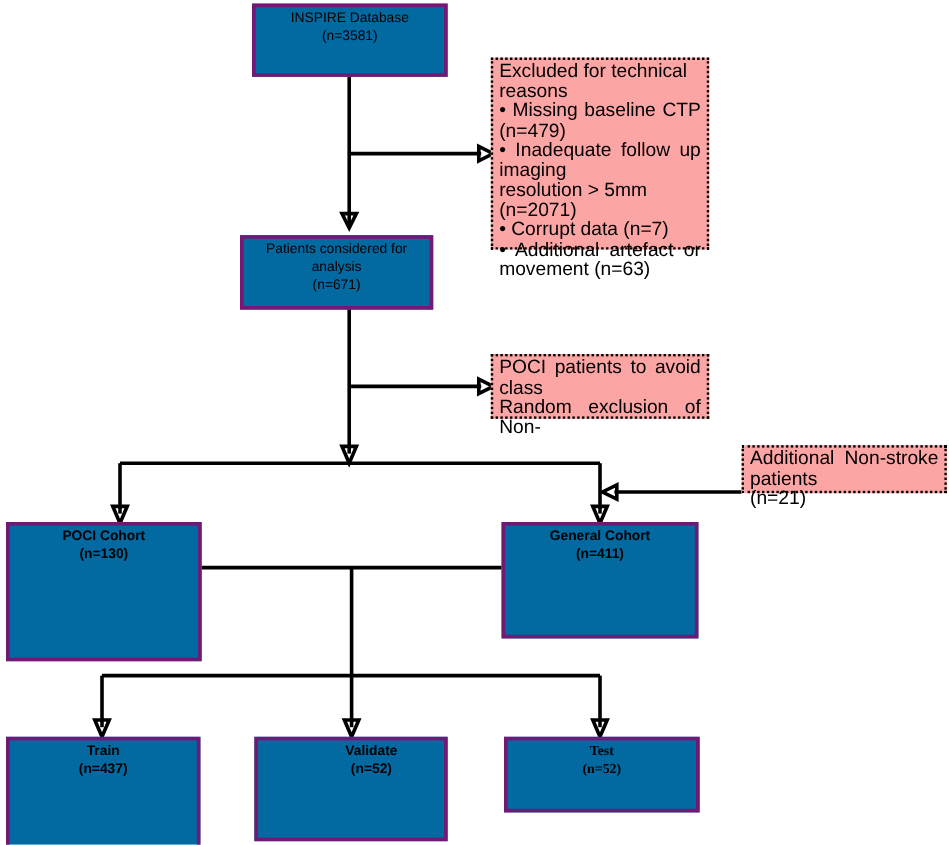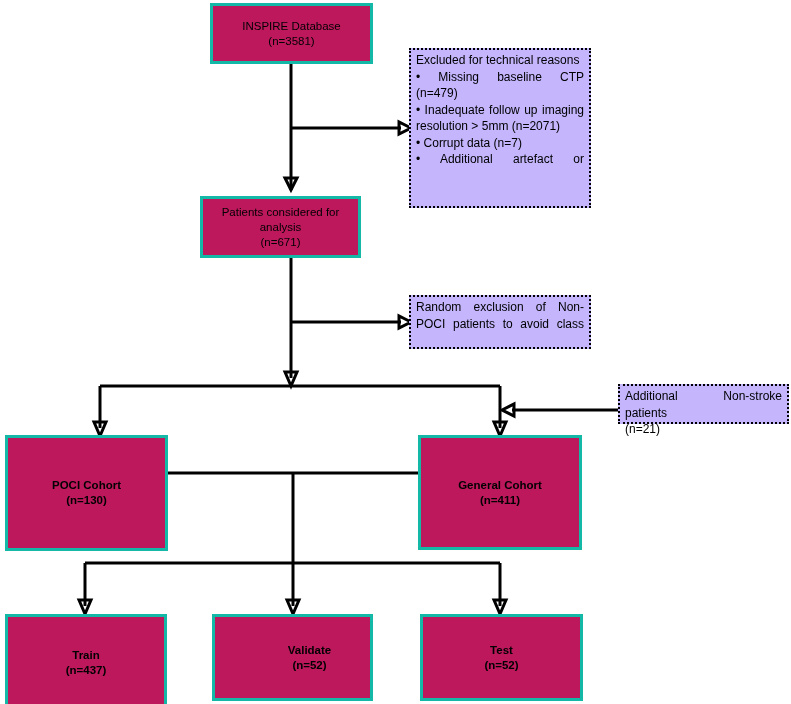--- a/index.html
+++ b/index.html
@@ -14,43 +14,43 @@
   #canvas {
     position: relative;
     width: 791px;
     height: 704px;
     background: #ffffff;
     overflow: hidden;
   }
   .box {
     position: absolute;
     box-sizing: border-box;
-    border: 3px solid #14b8a6;
-    background: #be185d;
+    border: 3px solid #701a75;
+    background: #0369a1;
     display: flex;
-    align-items: center;
+    align-items: flex-start;
     justify-content: center;
     text-align: center;
     font-size: 11.5px;
     line-height: 15px;
     font-weight: bold;
     padding: 2px 6px;
   }
   .box.plain {
     font-weight: normal;
   }
   .box .lines {
     width: 100%;
   }
   .dotbox {
     position: absolute;
     box-sizing: border-box;
     border: 2px dotted #000000;
-    background: #c4b5fd;
-    font-size: 12px;
+    background: #fca5a5;
+    font-size: 16px;
     line-height: 16.5px;
     padding: 2px 5px 3px 5px;
     text-align: justify;
     text-justify: inter-word;
   }
   .dotbox .ln {
     display: block;
   }
   .dotbox .just {
     text-align: justify;
@@ -122,67 +122,68 @@
   </div>
 
   <div class="dotbox" style="left:409px; top:48px; width:182px; height:160px;">
     <span class="ln lastline">Excluded for technical reasons</span>
     <span class="ln just">• Missing baseline CTP</span>
     <span class="ln lastline">(n=479)</span>
     <span class="ln just">• Inadequate follow up imaging</span>
     <span class="ln lastline">resolution &gt; 5mm (n=2071)</span>
     <span class="ln lastline">• Corrupt data (n=7)</span>
     <span class="ln just">• Additional artefact or</span>
+    <span class="ln lastline">movement (n=63)</span>
   </div>
 
   <div class="box plain" style="left:200px; top:196px; width:161px; height:62px;">
     <div class="lines">
       <div>Patients considered for analysis</div>
       <div>(n=671)</div>
     </div>
   </div>
 
   <div class="dotbox" style="left:409px; top:295px; width:182px; height:54px;">
+    <span class="ln just">POCI patients to avoid class</span>
     <span class="ln just">Random exclusion of Non-</span>
-    <span class="ln just">POCI patients to avoid class</span>
   </div>
 
-  <div class="dotbox" style="left:618px; top:384px; width:171px; height:40px;">
+  <div class="dotbox" style="left:618px; top:371px; width:171px; height:40px;">
     <span class="ln just">Additional Non-stroke patients</span>
     <span class="ln lastline">(n=21)</span>
   </div>
 
   <div class="box" style="left:5px; top:435px; width:163px; height:116px;">
     <div class="lines">
       <div>POCI Cohort</div>
       <div>(n=130)</div>
     </div>
   </div>
 
-  <div class="box" style="left:418px; top:435px; width:164px; height:115px;">
+  <div class="box" style="left:418px; top:435px; width:164px; height:97px;">
     <div class="lines">
       <div>General Cohort</div>
       <div>(n=411)</div>
     </div>
   </div>
 
   <div class="box" style="left:5px; top:614px; width:162px; height:97px;">
     <div class="lines">
       <div>Train</div>
       <div>(n=437)</div>
     </div>
   </div>
 
   <div class="box" style="left:212px; top:614px; width:161px; height:87px;padding-left:40px;">
     <div class="lines">
       <div>Validate</div>
       <div>(n=52)</div>
     </div>
   </div>
 
-  <div class="box" style="left:420px; top:614px; width:163px; height:87px;">
+  <div class="box" style="left:420px; top:614px; width:163px; height:63px;font-family:Liberation Serif, serif;">
     <div class="lines">
       <div>Test</div>
       <div>(n=52)</div>
     </div>
   </div>
 
 </div>
 
 </body></html>

